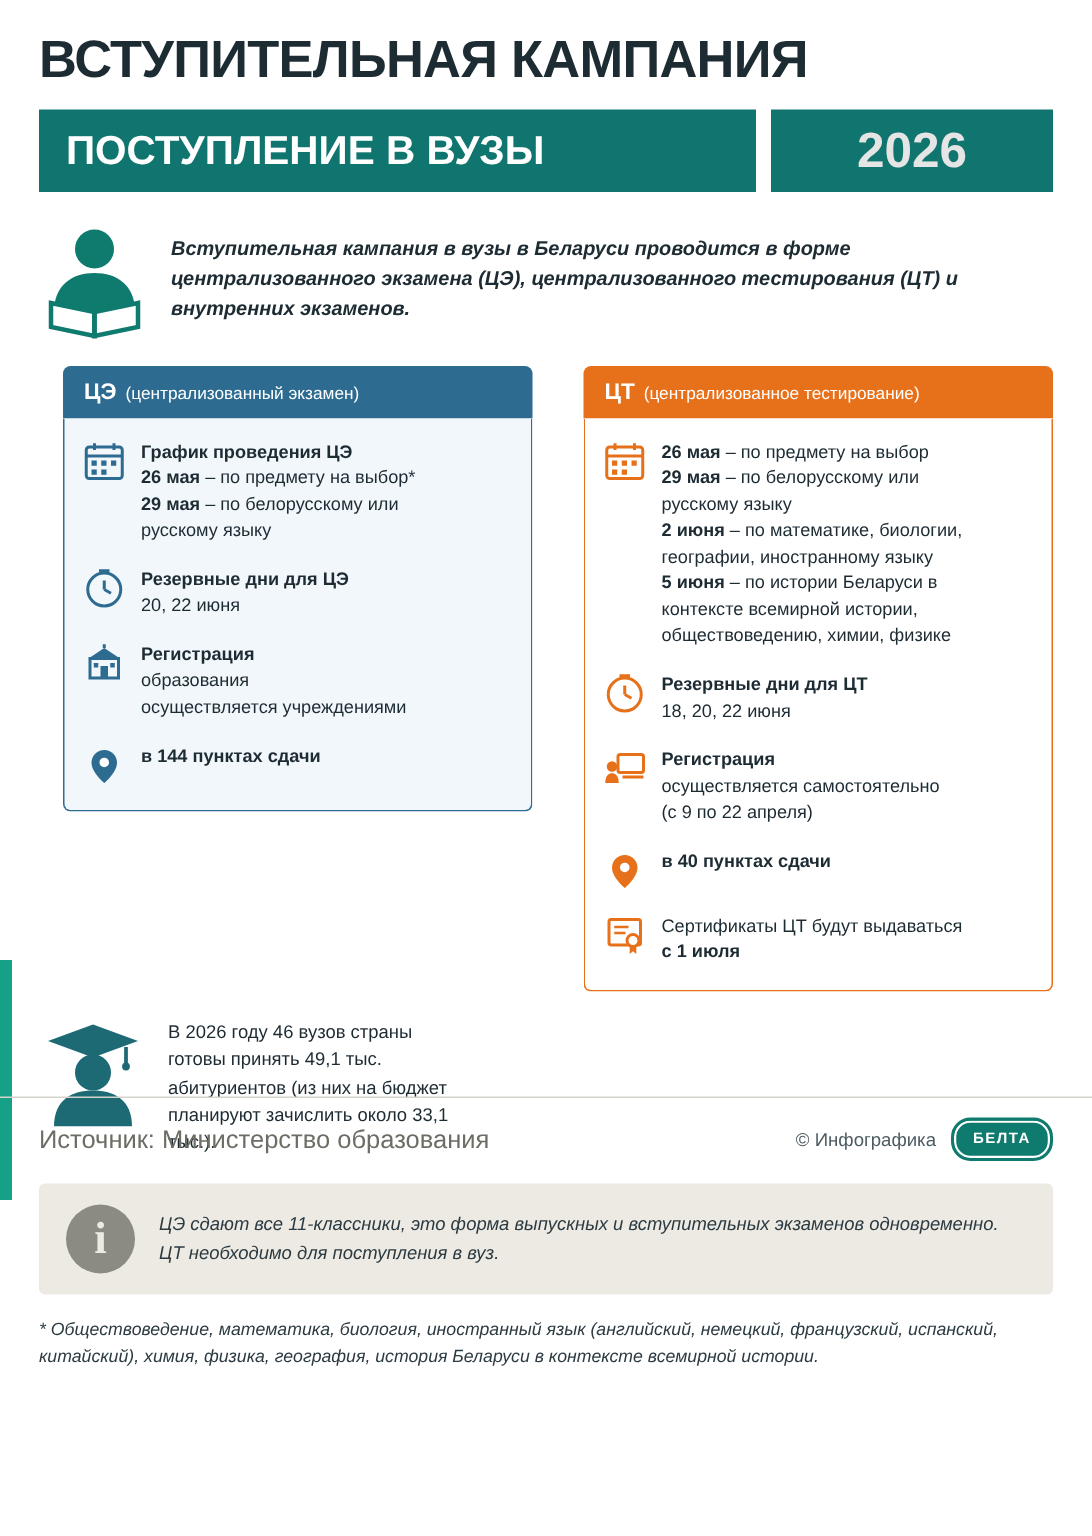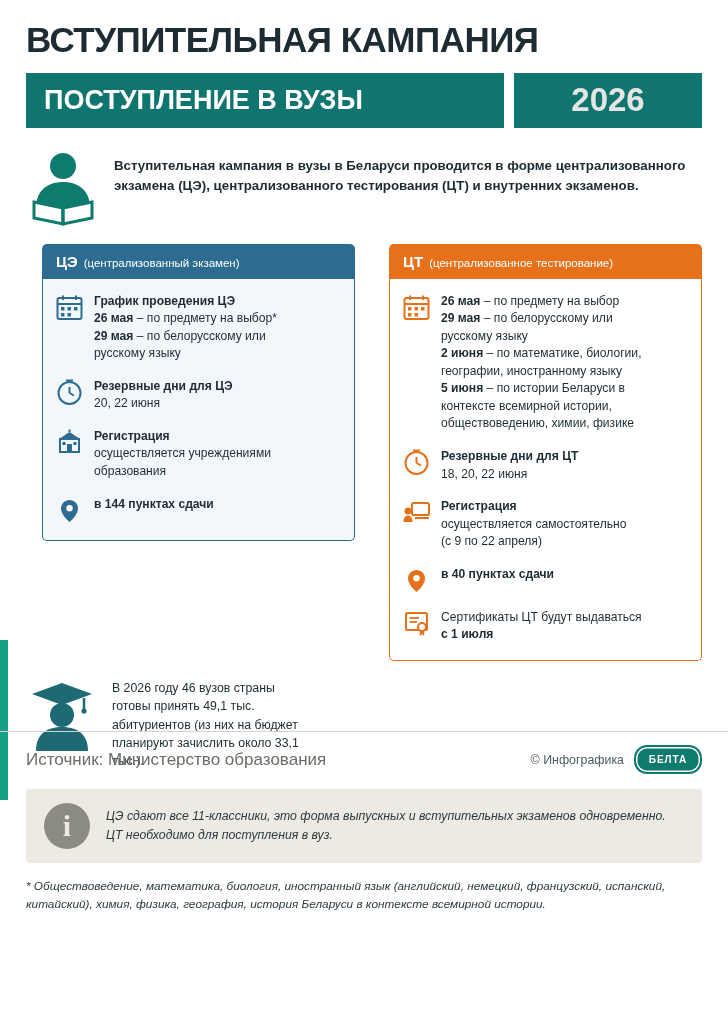--- a/index.html
+++ b/index.html
@@ -75,20 +75,21 @@
     width: 74px;
     height: 76px;
     position: relative;
   }
   .intro-text {
     font-size: 13.3px;
     font-weight: bold;
     line-height: 1.5;
     color: #1d2b33;
     padding-top: 6px;
+    font-style: italic;
   }
 
   
   .columns {
     display: flex;
     gap: 18px;
     padding: 18px 26px 0 26px;
     align-items: flex-start;
   }
   .col {
@@ -338,22 +339,22 @@
               <polygon points="13.5,3 24,10 3,10" fill="#2d6b91"></polygon>
               <rect x="4" y="10" width="19" height="13" fill="none" stroke="#2d6b91" stroke-width="2"></rect>
               <rect x="11" y="15" width="5" height="8" fill="#2d6b91"></rect>
               <rect x="6.5" y="13" width="3" height="3" fill="#2d6b91"></rect>
               <rect x="17.5" y="13" width="3" height="3" fill="#2d6b91"></rect>
               <line x1="13.5" y1="0.5" x2="13.5" y2="3" stroke="#2d6b91" stroke-width="2"></line>
             </svg>
           </div>
           <div class="item-text">
             <span class="line"><b>Регистрация</b></span>
+            <span class="line">образования</span>
             <span class="line">осуществляется учреждениями</span>
-            <span class="line">образования</span>
           </div>
         </div>
 
         <div class="item">
           <div class="item-icon">
             <svg viewBox="0 0 27 27" width="27" height="27">
               <path d="M13.5 3 C8.8 3 5 6.8 5 11.5 C5 18 13.5 25 13.5 25 C13.5 25 22 18 22 11.5 C22 6.8 18.2 3 13.5 3 Z" fill="#2d6b91"></path>
               <circle cx="13.5" cy="11.3" r="3.2" fill="#ffffff"></circle>
             </svg>
           </div>

